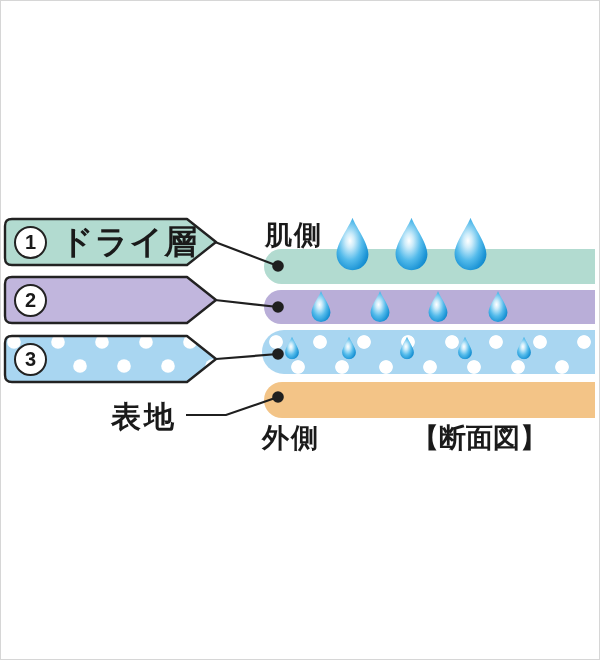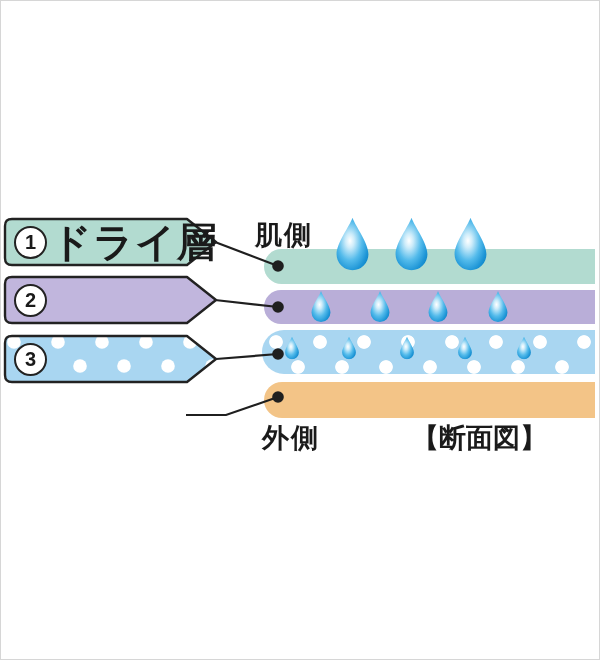--- a/index.html
+++ b/index.html
@@ -42,21 +42,21 @@
   .num-circle{
     display:flex;align-items:center;justify-content:center;
     width:29px;height:29px;
     border:2.5px solid #222;border-radius:50%;
     background:#fff;
     font-size:20px;font-weight:bold;
     flex:0 0 auto;
     margin-right:4px;
   }
   .label-text{
-    font-size:40px;font-weight:bold;letter-spacing:1px;white-space:nowrap;
+    font-size:33px;font-weight:bold;letter-spacing:1px;white-space:nowrap;margin-left:9px;
   }
   .layer{position:absolute;}
   .layer.dotted{
     background-image:
       radial-gradient(circle at 14px 12px, #ffffff 6.4px, rgba(255,255,255,0) 7.2px),
       radial-gradient(circle at 36px 37px, #ffffff 6.4px, rgba(255,255,255,0) 7.2px);
     background-size:44px 44px;
   }
   svg.drop{position:absolute;}
   .hidden-defs{position:absolute;width:0;height:0;overflow:hidden;}
@@ -166,17 +166,18 @@
         </pattern>
       </defs>
       <path d="M9 2 H184 L213 25 L184 48 H9 Q2 48 2 41 V9 Q2 2 9 2 Z" fill="#a9d6f1"></path>
       <path d="M9 2 H184 L213 25 L184 48 H9 Q2 48 2 41 V9 Q2 2 9 2 Z" fill="url(#boxdots)" stroke="#222" stroke-width="2.4" stroke-linejoin="round"></path>
     </svg>
     <div class="txt">
       <span class="num-circle">3</span>
     </div>
   </div>
 
-  <div class="side-text" style="left:254px;top:216px;">肌側</div>
+  <div class="side-text" style="left:264px;top:216px;">肌側</div>
   <div class="side-text" style="left:261px;top:419px;">外側</div>
   <div class="side-text" style="left:411px;top:419px;letter-spacing:0;">【断面図】</div>
+  <div class="fabric-text" style="left:110px;top:396px;">表地</div>
 
 </div>
 
 </body></html>

